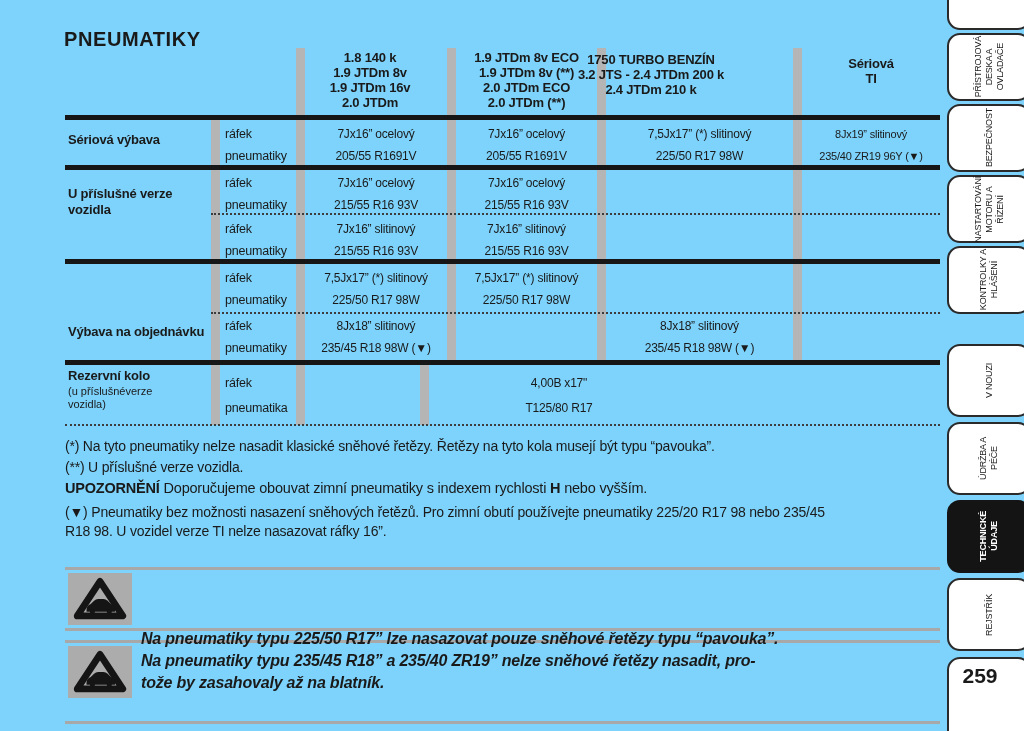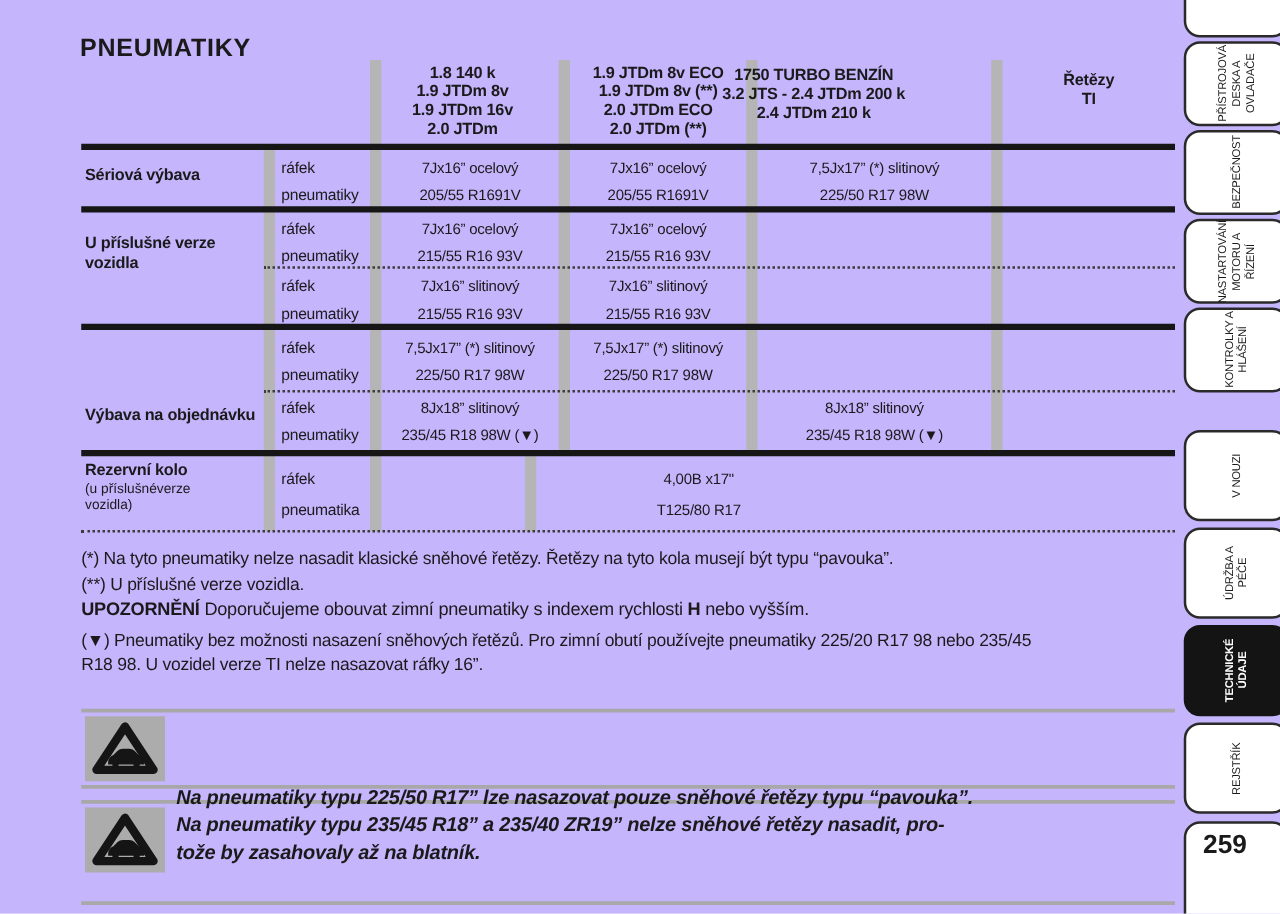--- a/index.html
+++ b/index.html
@@ -1,16 +1,16 @@
 <!DOCTYPE html>
 <html><head>
 <meta charset="utf-8">
 <style>
   html,body{margin:0;padding:0;background:#fff;}
-  .page{position:relative;width:1024px;height:731px;background:#c4b5fd;overflow:hidden;
+  .page{position:relative;width:1024px;height:731px;background:#7dd3fc;overflow:hidden;
         font-family:"Liberation Sans","DejaVu Sans",sans-serif;color:#1a1a1a;}
   .abs{position:absolute;}
   .title{left:64px;top:28px;font-size:20px;font-weight:bold;letter-spacing:.6px;}
 
   
   .vbar{position:absolute;width:9px;background:#b5b5b5;z-index:1;}
   #bar-a{left:296px;top:48px;height:377px;}
   #bar-b{left:447px;top:48px;height:312px;}
   #bar-c{left:597px;top:48px;height:312px;}
   #bar-d{left:793px;top:48px;height:312px;}
@@ -107,21 +107,21 @@
 1.9 JTDm 8v
 1.9 JTDm 16v
 2.0 JTDm</div>
   <div class="colhead" id="ch2">1.9 JTDm 8v ECO
 1.9 JTDm 8v (**)
 2.0 JTDm ECO
 2.0 JTDm (**)</div>
   <div class="colhead" id="ch3">1750 TURBO BENZÍN
 3.2 JTS - 2.4 JTDm 200 k
 2.4 JTDm 210 k</div>
-  <div class="colhead" id="ch4">Řetězy
+  <div class="colhead" id="ch4">Sériová
 TI</div>
 
   <div class="glabel" id="gl0">Sériová výbava</div>
   <div class="glabel" id="gl1">U příslušné verze
 vozidla</div>
   <div class="glabel" id="gl2">Výbava na objednávku</div>
   <div class="glabel" id="gl3">Rezervní kolo</div>
   <div class="gnote" id="gn3">(u příslušnéverze
 vozidla)</div>
 
@@ -137,20 +137,22 @@
 pneumatiky</div>
   <div class="sub r5">ráfek
 pneumatika</div>
 
   <div class="cv cL r0">7Jx16” ocelový
 205/55 R1691V</div>
   <div class="cv cM r0">7Jx16” ocelový
 205/55 R1691V</div>
   <div class="cv cR r0">7,5Jx17” (*) slitinový
 225/50 R17 98W</div>
+  <div class="cv cT r0">8Jx19” slitinový
+235/40 ZR19 96Y (▼)</div>
 
   <div class="cv cL r1">7Jx16” ocelový
 215/55 R16 93V</div>
   <div class="cv cM r1">7Jx16” ocelový
 215/55 R16 93V</div>
   <div class="cv cL r2">7Jx16” slitinový
 215/55 R16 93V</div>
   <div class="cv cM r2">7Jx16” slitinový
 215/55 R16 93V</div>
 

